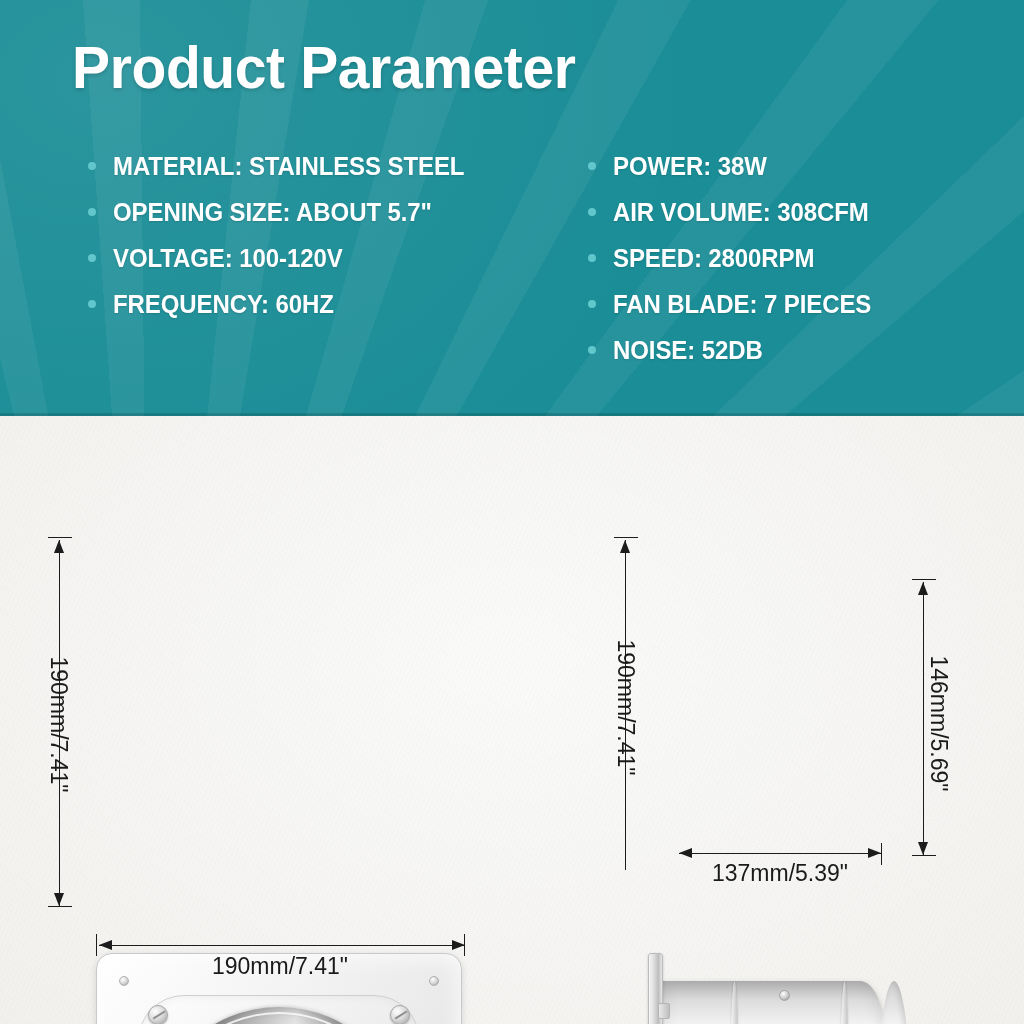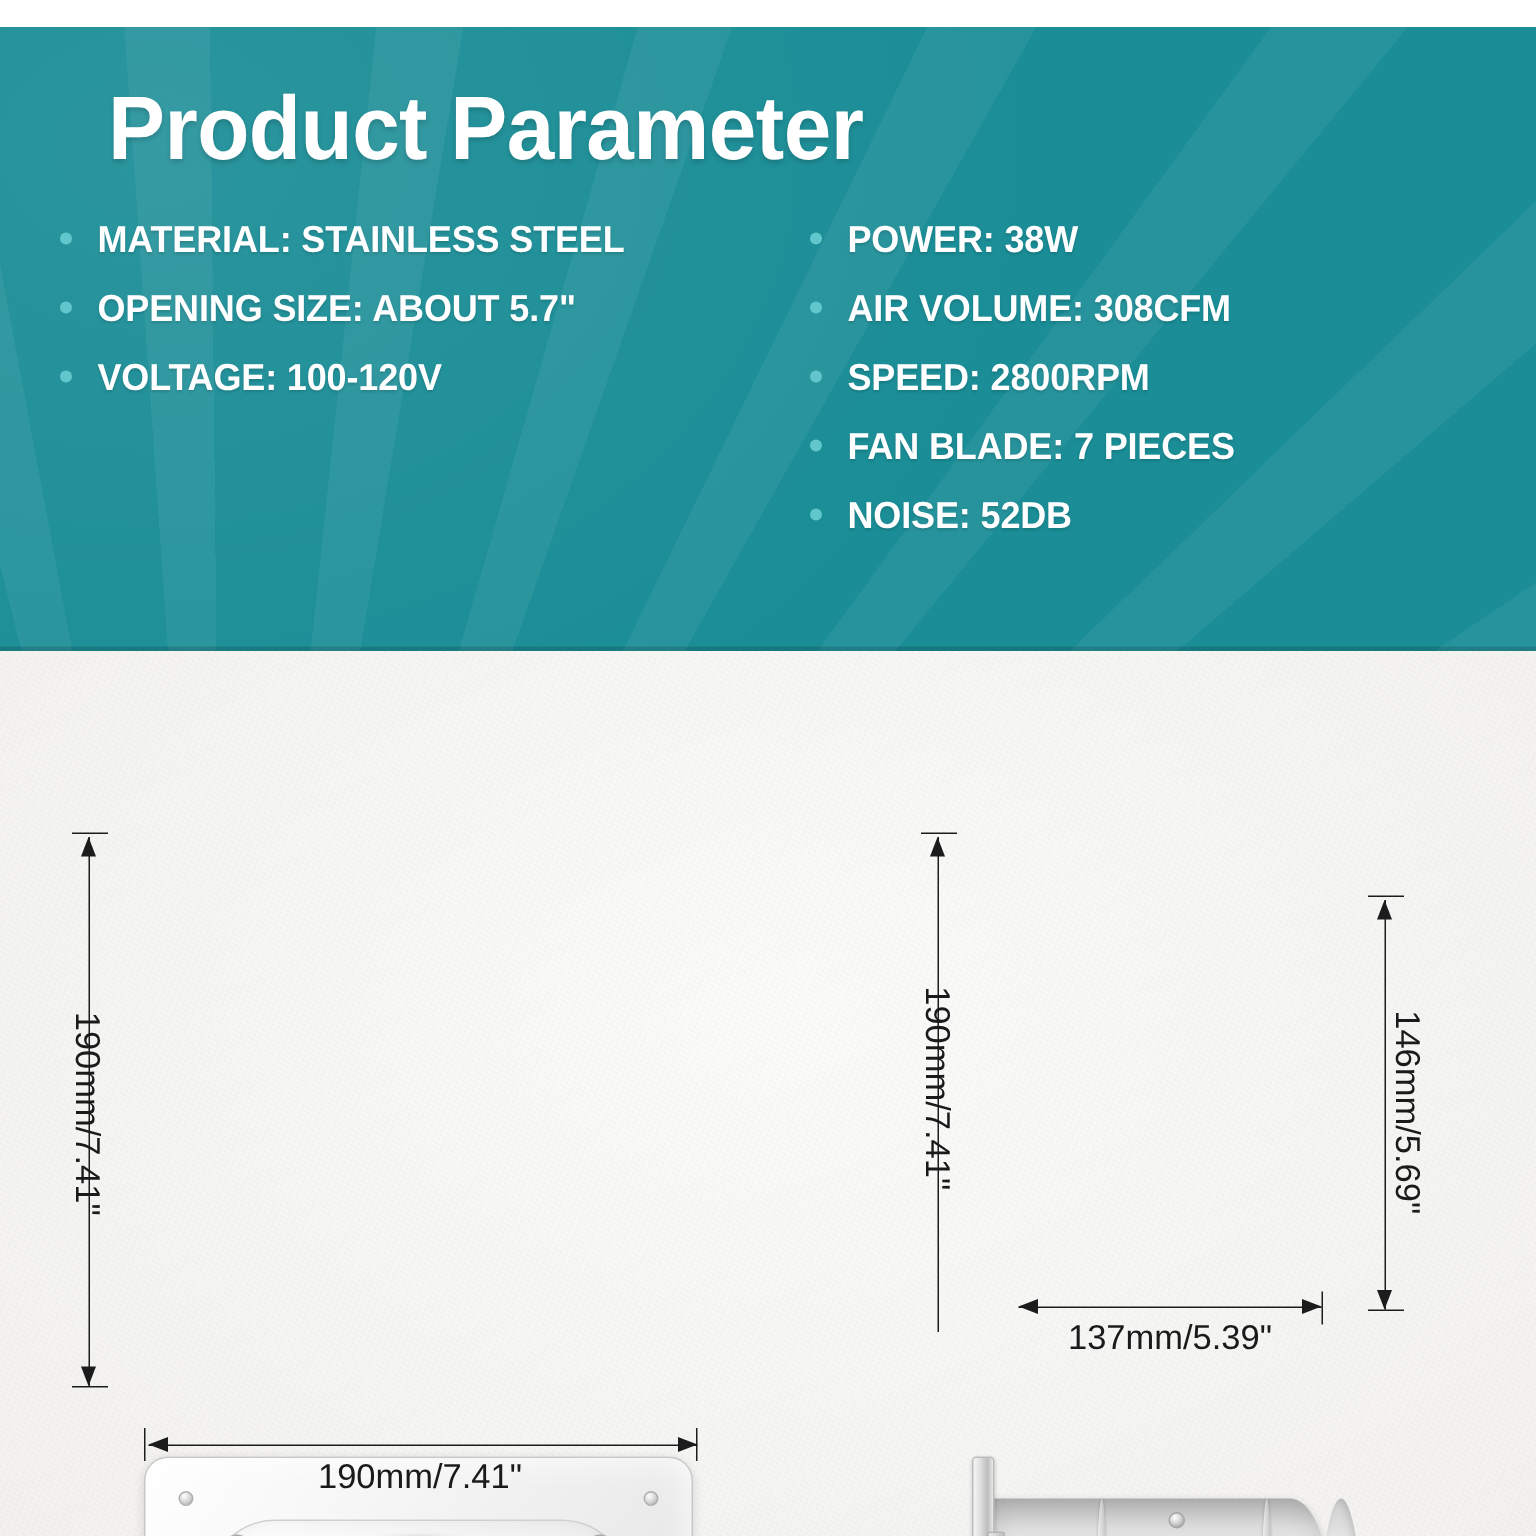--- a/index.html
+++ b/index.html
@@ -10,21 +10,20 @@
     height: 1024px;
     overflow: hidden;
     font-family: "Liberation Sans", sans-serif;
   }
 
   #page {
     position: relative;
     width: 1024px;
     height: 828px;
     background: #f6f5f3;
-    margin-top: 18px;
   }
 
   
   .spec-panel {
     position: absolute;
     left: 0; top: 0;
     width: 1024px;
     height: 416px;
     background: #1a8d96;
     overflow: hidden;
@@ -64,23 +63,24 @@
     letter-spacing: -0.4px;
     line-height: 1.05;
     text-shadow: 0 2px 4px rgba(0,0,0,0.16);
     transform: scaleX(0.95);
     transform-origin: left center;
     white-space: nowrap;
   }
 
   .spec-cols {
     position: absolute;
-    left: 0; top: 128px;
+    left: 0; top: 152px;
     width: 1024px;
     display: flex;
+    padding-left: 48px;
   }
   .spec-col { position: relative; }
   .spec-col.left  { width: 512px; padding-left: 40px; }
   .spec-col.right { width: 512px; padding-left: 540px; margin-left: -512px; }
 
   .spec-item {
     display: flex;
     align-items: baseline;
     height: 46px;
   }
@@ -319,20 +319,24 @@
           <span class="spec-text">MATERIAL: STAINLESS STEEL</span>
         </div>
         <div class="spec-item">
           <span class="spec-bullet"></span>
           <span class="spec-text">OPENING SIZE: ABOUT 5.7"</span>
         </div>
         <div class="spec-item">
           <span class="spec-bullet"></span>
           <span class="spec-text">VOLTAGE: 100-120V</span>
         </div>
+        <div class="spec-item">
+          <span class="spec-bullet"></span>
+          <span class="spec-text">FREQUENCY: 60HZ</span>
+        </div>
       </div>
 
       <div class="spec-col right">
         <div class="spec-item">
           <span class="spec-bullet"></span>
           <span class="spec-text">POWER: 38W</span>
         </div>
         <div class="spec-item">
           <span class="spec-bullet"></span>
           <span class="spec-text">AIR VOLUME: 308CFM</span>

